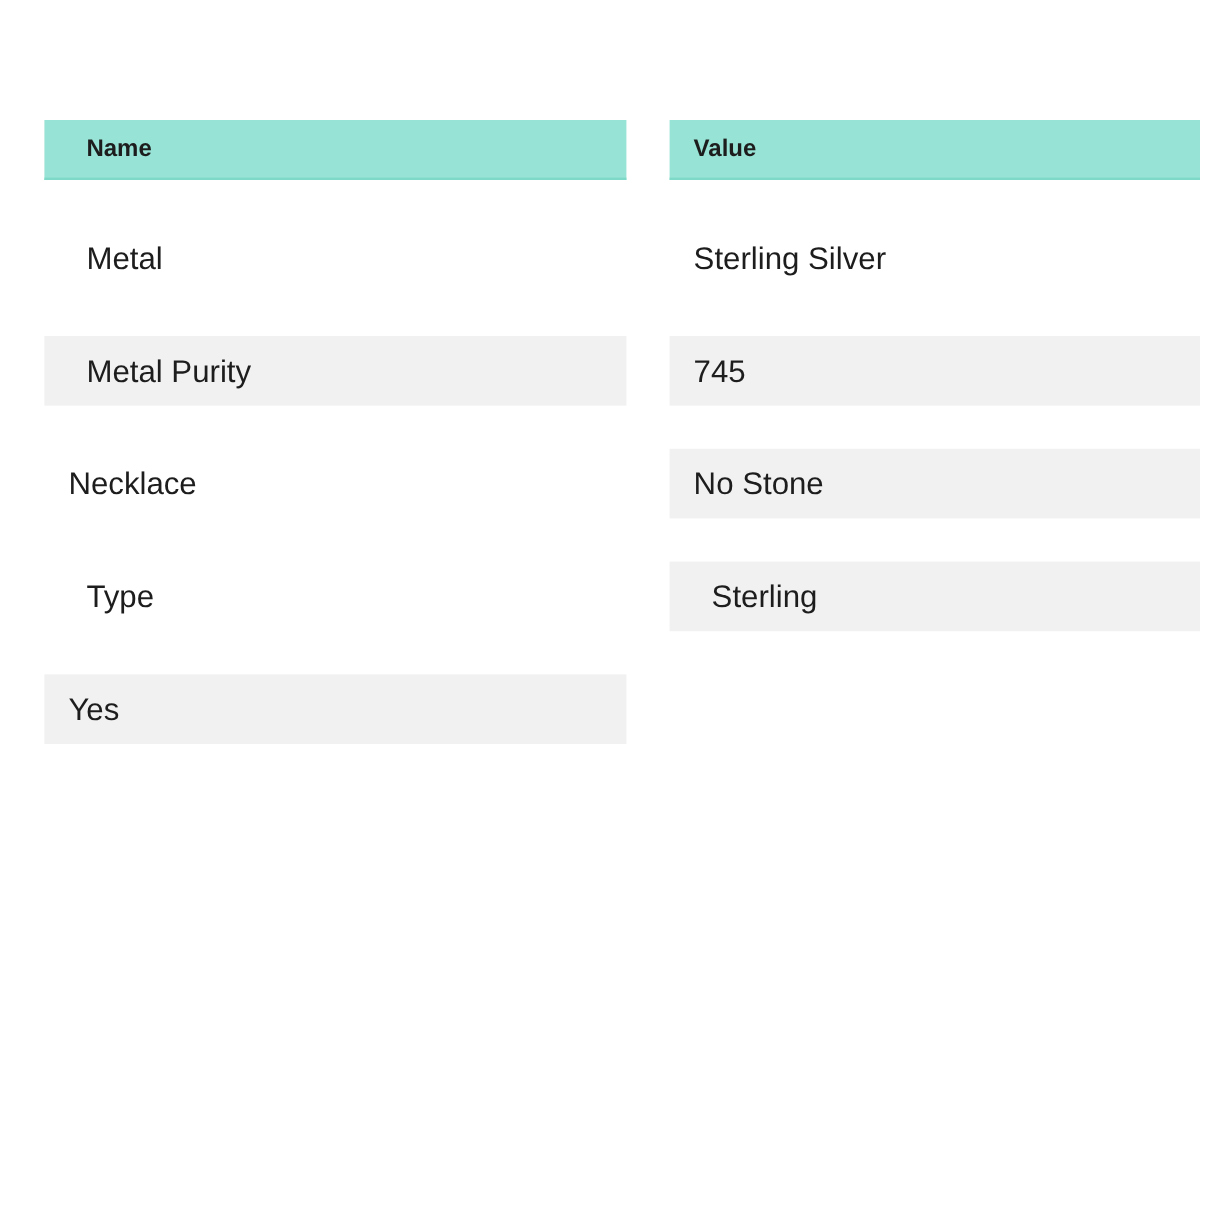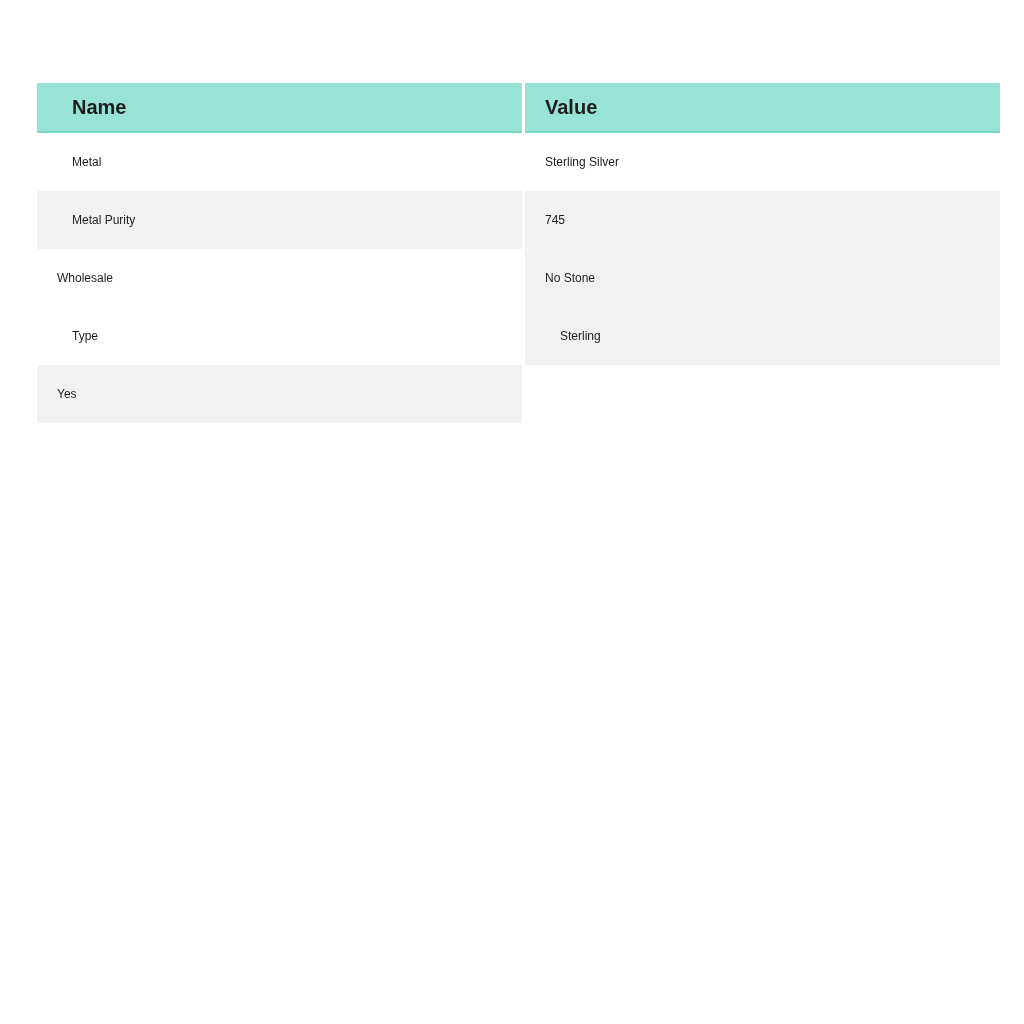--- a/index.html
+++ b/index.html
@@ -13,31 +13,32 @@
     width: 1024px;
     height: 1024px;
     background: #ffffff;
     font-family: "Liberation Sans", sans-serif;
     color: var(--text-color);
   }
   .page { position: relative; width: 1024px; height: 1024px; }
   .spec-table {
     position: absolute;
     left: 37px;
-    top: 83px;
+    top: 100px;
     width: 963px;
     display: grid;
     grid-template-columns: 485px 1fr;
     column-gap: 3px;
     row-gap: 0;
+    gap: 36px;
   }
   .cell {
     display: flex;
     align-items: center;
-    font-size: 12px;
+    font-size: 26px;
     height: 58px;
     background: #ffffff;
     white-space: nowrap;
     overflow: hidden;
   }
   .cell.name-col { padding-left: 35px; }
   .cell.value-col { padding-left: 20px; }
   .header-cell {
     height: 50px;
     background: var(--header-bg);
@@ -54,21 +55,21 @@
   <div class="spec-table">
     <div class="cell name-col header-cell">Name</div>
     <div class="cell value-col header-cell">Value</div>
 
   <div class="cell name-col">Metal</div>
   <div class="cell value-col">Sterling Silver</div>
 
   <div class="cell name-col row-alt">Metal Purity</div>
   <div class="cell value-col row-alt">745</div>
 
-  <div class="cell value-col">Wholesale</div>
+  <div class="cell value-col">Necklace</div>
 
   <div class="cell value-col row-alt">No Stone</div>
 
   <div class="cell name-col">Type</div>
 
   <div class="cell name-col row-alt">Sterling</div>
   <div class="cell value-col row-alt">Yes</div>
 </div>
 </div>
 

